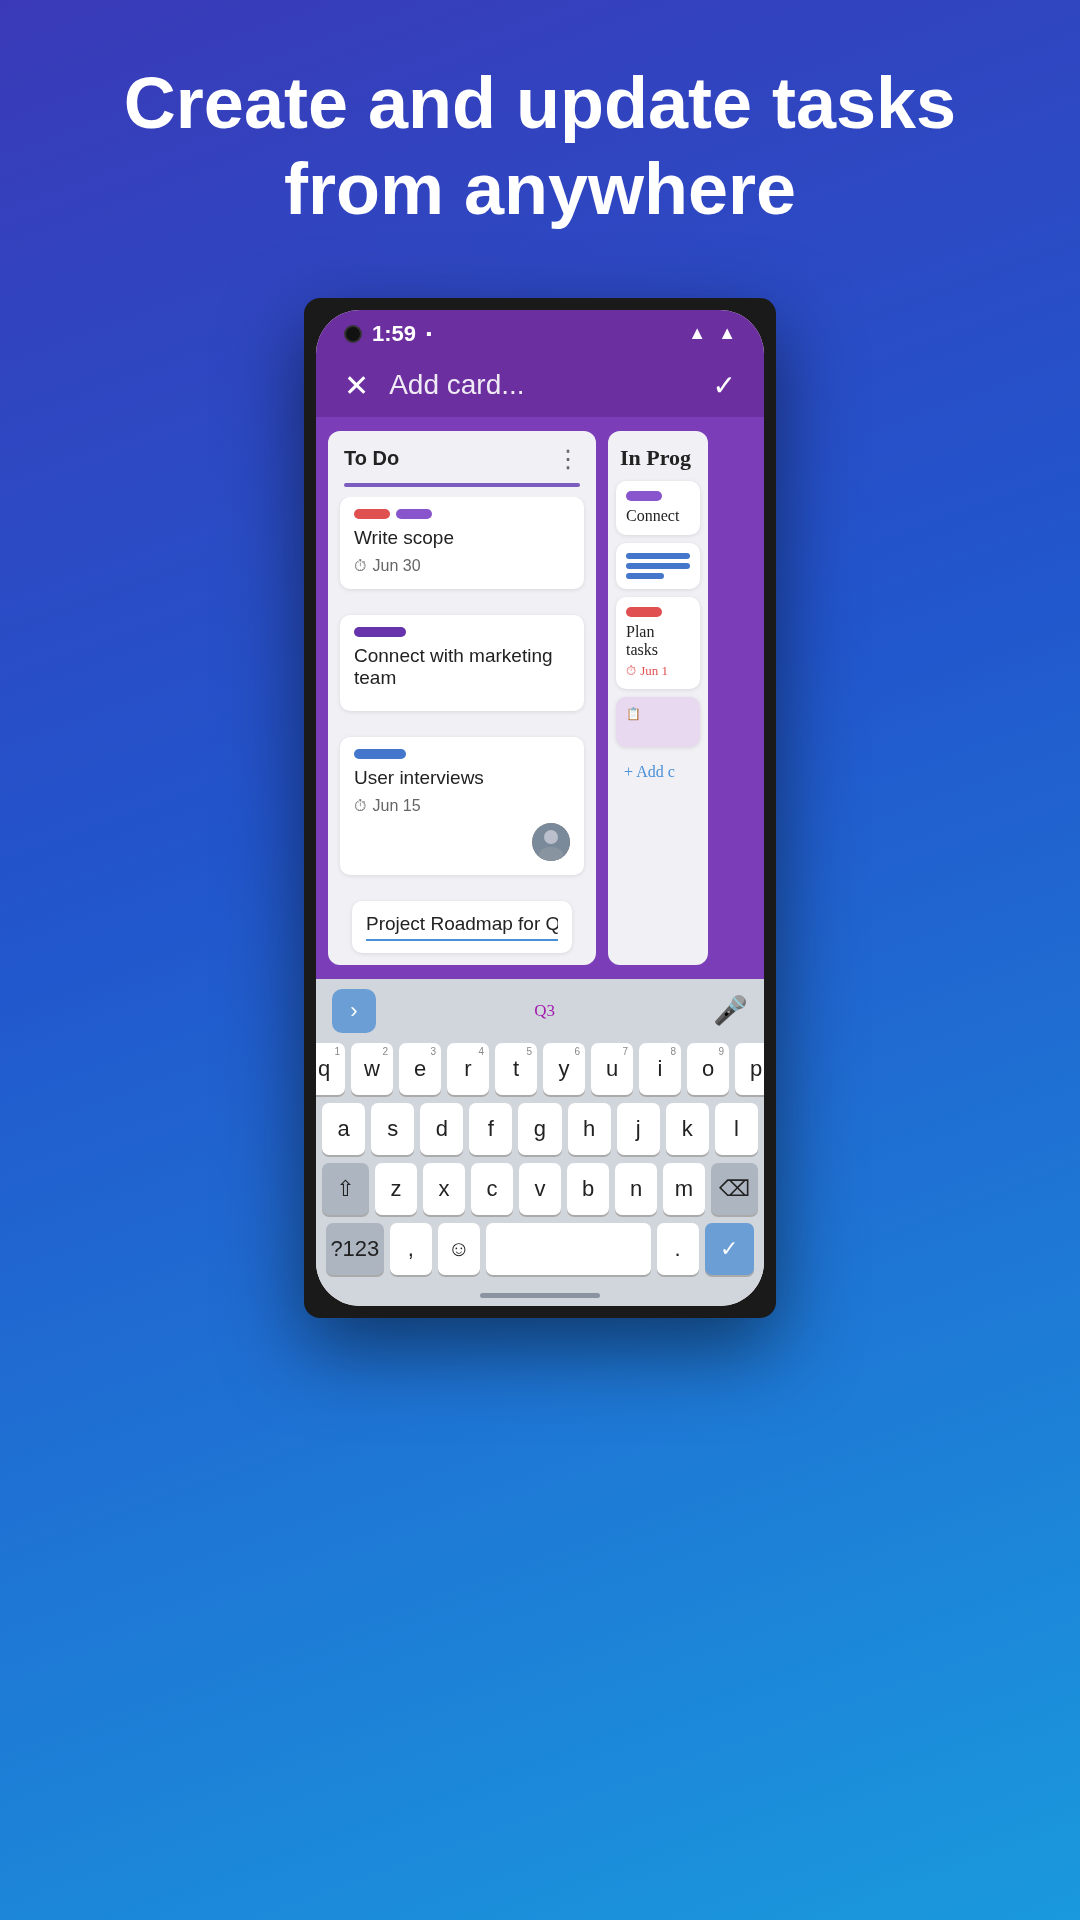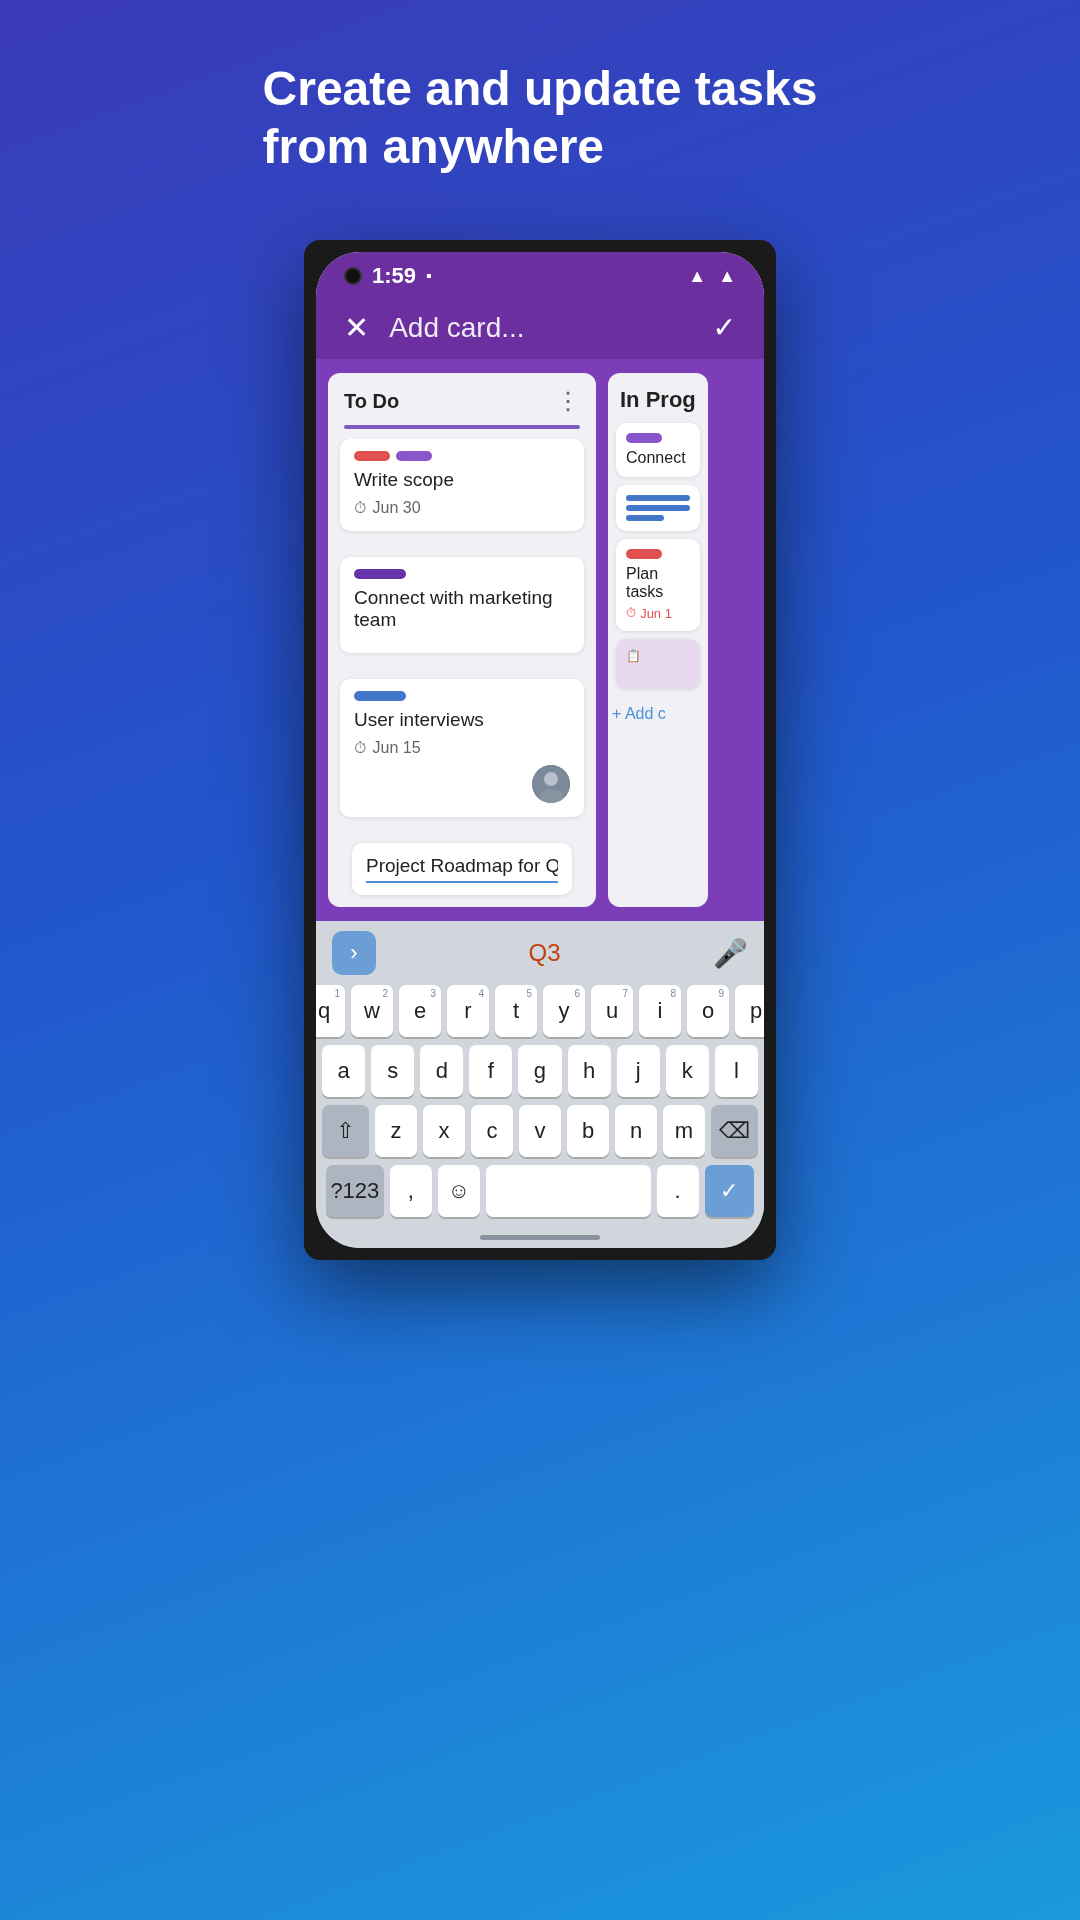--- a/index.html
+++ b/index.html
@@ -12,22 +12,23 @@
       display: flex;
       flex-direction: column;
       align-items: center;
       font-family: 'Arial', sans-serif;
       overflow: hidden;
     }
 
     
     .page-headline {
       color: #fff;
-      font-size: 48px;
+      font-size: 72px;
       font-weight: 800;
+      text-align: center;
       margin-top: 60px;
       line-height: 1.2;
       padding: 0 80px;
     }
 
     
     .phone-frame {
       width: 472px;
       background: #1a1a1a;
       border-radius: 16px;
@@ -252,20 +253,21 @@
 
     
     .column-partial {
       background: #f0f0f5;
       border-radius: 12px;
       width: 100px;
       flex-shrink: 0;
       display: flex;
       flex-direction: column;
       overflow: hidden;
+      font-family: Liberation Serif, serif;
     }
 
     .column-partial-header {
       padding: 14px 12px 10px 12px;
       font-size: 22px;
       font-weight: 700;
       color: #222;
     }
 
     .partial-card {
@@ -277,21 +279,21 @@
     }
 
     .partial-card-text {
       font-size: 16px;
       color: #222;
     }
 
     .partial-add-card {
       color: #4a90d9;
       font-size: 16px;
-      padding: 8px 4px;
+      padding: 8px 16px;
       cursor: pointer;
     }
 
     
     .keyboard-area {
       background: #d1d5dc;
       width: 100%;
       padding: 10px 6px 4px 6px;
       display: flex;
       flex-direction: column;
@@ -313,22 +315,23 @@
       border-radius: 10px;
       display: flex;
       align-items: center;
       justify-content: center;
       color: #fff;
       font-size: 22px;
       cursor: pointer;
     }
 
     .kb-suggestion-word {
-      font-size: 24px;
-      color: #c2410c;
+      font-size: 17px;
+      color: #a21caf;
+      font-family: Liberation Serif, serif;
     }
 
     .kb-mic-btn {
       font-size: 28px;
       color: #444;
       cursor: pointer;
     }
 
     .keyboard-row {
       display: flex;

